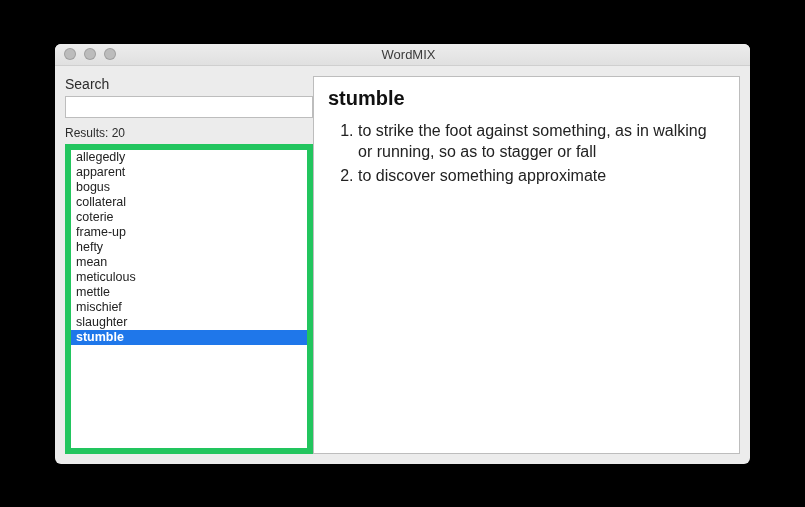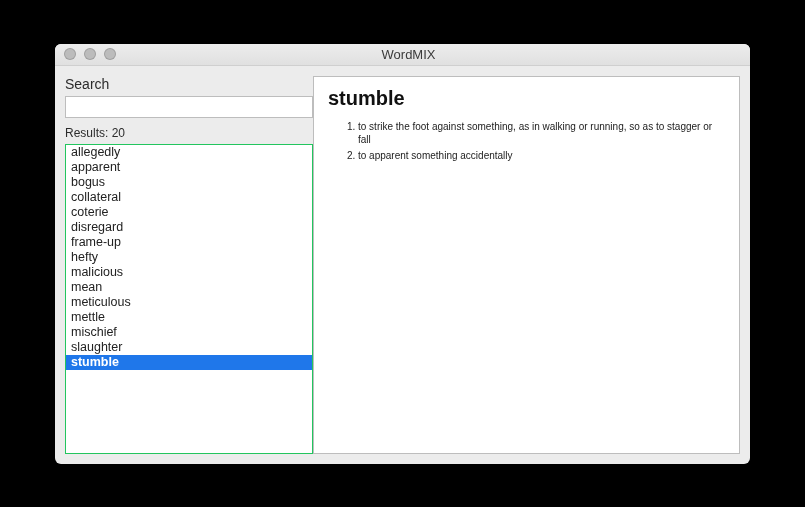--- a/index.html
+++ b/index.html
@@ -78,21 +78,21 @@
     }
     .results-label {
       font-size: 12px;
       color: #2b2b2b;
       margin-top: 8px;
       margin-bottom: 4px;
     }
     .listbox {
       flex: 1;
       background: #fff;
-      border: 1px solid #22c55e;
+      border: 6px solid #22c55e;
       overflow-y: auto;
       overflow-x: hidden;
       min-height: 0;
     }
     .list-item {
       padding: 0 5px;
       line-height: 15px;
       font-size: 12.5px;
       color: #222;
       white-space: nowrap;
@@ -112,21 +112,21 @@
       overflow: auto;
     }
     .word-title {
       font-size: 20px;
       font-weight: 700;
       color: #111;
       margin-bottom: 10px;
     }
     .defs {
       padding-left: 30px;
-      font-size: 10px;
+      font-size: 16px;
       color: #222;
       line-height: 1.35;
     }
     .defs li {
       margin-bottom: 2px;
     }
     
     .listbox::-webkit-scrollbar { width: 12px; }
     .listbox::-webkit-scrollbar-thumb { background: rgba(0,0,0,0.25); border-radius: 6px; border: 3px solid #fff; }
   </style>
@@ -146,33 +146,31 @@
     <div class="left">
       <div class="label">Search</div>
       <input class="search-input" type="text" value="" style="">
       <div class="results-label">Results: 20</div>
       <div class="listbox" id="listbox">
           <div class="list-item">allegedly</div>
           <div class="list-item">apparent</div>
           <div class="list-item">bogus</div>
           <div class="list-item">collateral</div>
           <div class="list-item">coterie</div>
-          <div class="list-item">disregard</div>
           <div class="list-item">frame-up</div>
           <div class="list-item">hefty</div>
-          <div class="list-item">malicious</div>
           <div class="list-item">mean</div>
           <div class="list-item">meticulous</div>
           <div class="list-item">mettle</div>
           <div class="list-item">mischief</div>
           <div class="list-item">slaughter</div>
           <div class="list-item selected">stumble</div>
         </div>
     </div>
     <div class="right">
       <div class="word-title">stumble</div>
       <ol class="defs" id="defs">
           <li>to strike the foot against something, as in walking or running, so as to stagger or fall</li>
-          <li>to apparent something accidentally</li>
+          <li>to discover something approximate</li>
         </ol>
     </div>
   </div>
 </div>
 
 </body></html>

